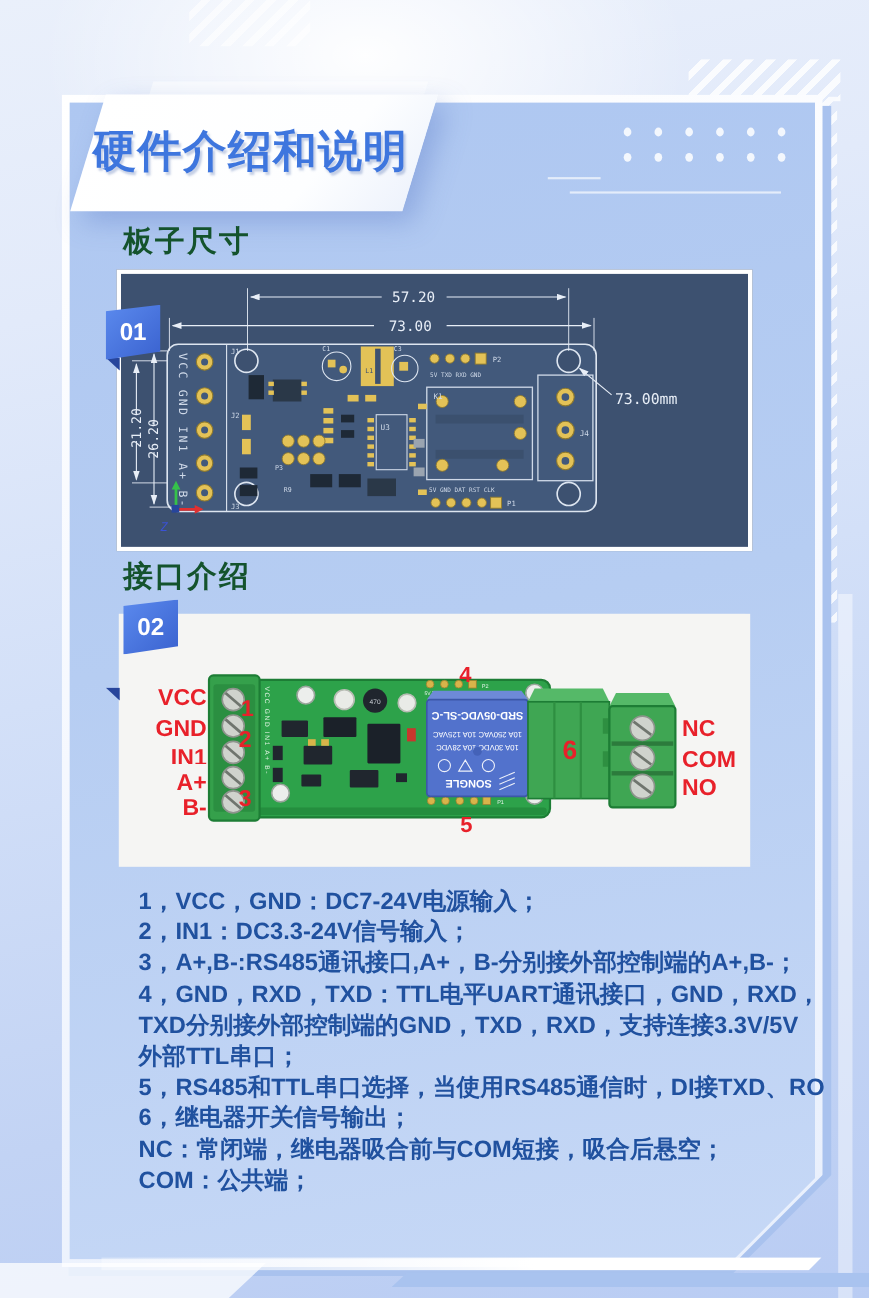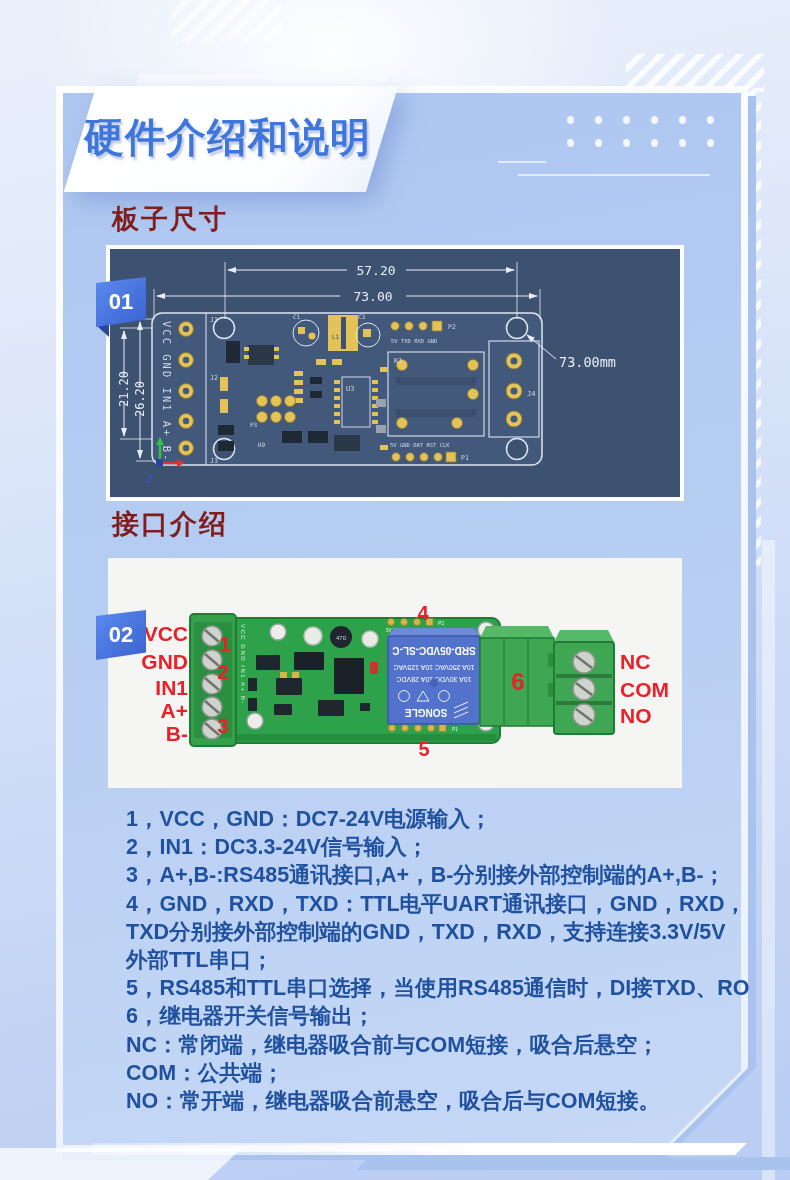--- a/index.html
+++ b/index.html
@@ -47,32 +47,32 @@
   
   .title-plate-back{ position:absolute; left:132px; top:74px; width:250px; height:48px; background:rgba(255,255,255,.55);
     transform:skewX(-17deg); z-index:7;}
   .title-plate{ position:absolute; left:80px; top:86px; width:302px; height:106px;
     background:linear-gradient(120deg,#ffffff 0%,#fdfeff 70%,#eef3fc 100%);
     transform:skewX(-17deg); box-shadow:12px 10px 24px rgba(83,116,196,.35); z-index:8;}
   .page-title{ position:absolute; left:84px; top:110px; font-size:40px; font-weight:900; letter-spacing:1px;
     color:#3e76de; text-shadow:2px 3px 2px rgba(46,84,160,.28); z-index:9; white-space:nowrap;text-align:right;}
 
   
-  .section-heading{ position:absolute; left:112px; font-size:27px; font-weight:900; color:#7f1d1d; z-index:9; letter-spacing:2px;}
+  .section-heading{ position:absolute; left:112px; font-size:27px; font-weight:900; color:#14532d; z-index:9; letter-spacing:2px;}
   .heading-1{ top:201px; }
   .heading-2{ top:506px;font-family:Liberation Mono, monospace; }
 
   
   .badge{ position:absolute; left:96px; width:50px; height:50px; z-index:12;
     background:linear-gradient(135deg,#5b8aee 0%,#3a62cf 100%);
     clip-path:polygon(0 12%,100% 0,100% 85%,0 100%);
     display:flex; align-items:center; justify-content:center;
     color:#fff; font-size:22px; font-weight:700;}
   .badge-01{ top:277px; }
-  .badge-02{ top:610px; }
+  .badge-02{ top:545px;margin-left:16px; }
   .badge-fold{ position:absolute; left:96px; width:13px; height:12px; background:#27459c;
     clip-path:polygon(0 0,100% 0,100% 100%); z-index:11;}
   .fold-01{ top:325px; } .fold-02{ top:625px; }
 
   
   .pcb-figure{ position:absolute; left:106px; top:245px; width:578px; height:256px; border:4px solid #ffffff;
     background:#3d5170; z-index:10;}
   .photo-figure{ position:absolute; left:108px; top:558px; width:574px; height:230px; background:#f5f5f3; z-index:10;}
 
   
@@ -466,14 +466,13 @@
   <div>1，VCC，GND：DC7-24V电源输入；</div>
   <div>2，IN1：DC3.3-24V信号输入；</div>
   <div>3，A+,B-:RS485通讯接口,A+，B-分别接外部控制端的A+,B-；</div>
   <div>4，GND，RXD，TXD：TTL电平UART通讯接口，GND，RXD，</div>
   <div>TXD分别接外部控制端的GND，TXD，RXD，支持连接3.3V/5V</div>
   <div>外部TTL串口；</div>
   <div>5，RS485和TTL串口选择，当使用RS485通信时，DI接TXD、RO</div>
   <div>6，继电器开关信号输出；</div>
   <div>NC：常闭端，继电器吸合前与COM短接，吸合后悬空；</div>
   <div>COM：公共端；</div>
-  <div>NO：常开端，继电器吸合前悬空，吸合后与COM短接。</div>
 </div>
 
 </body></html>

